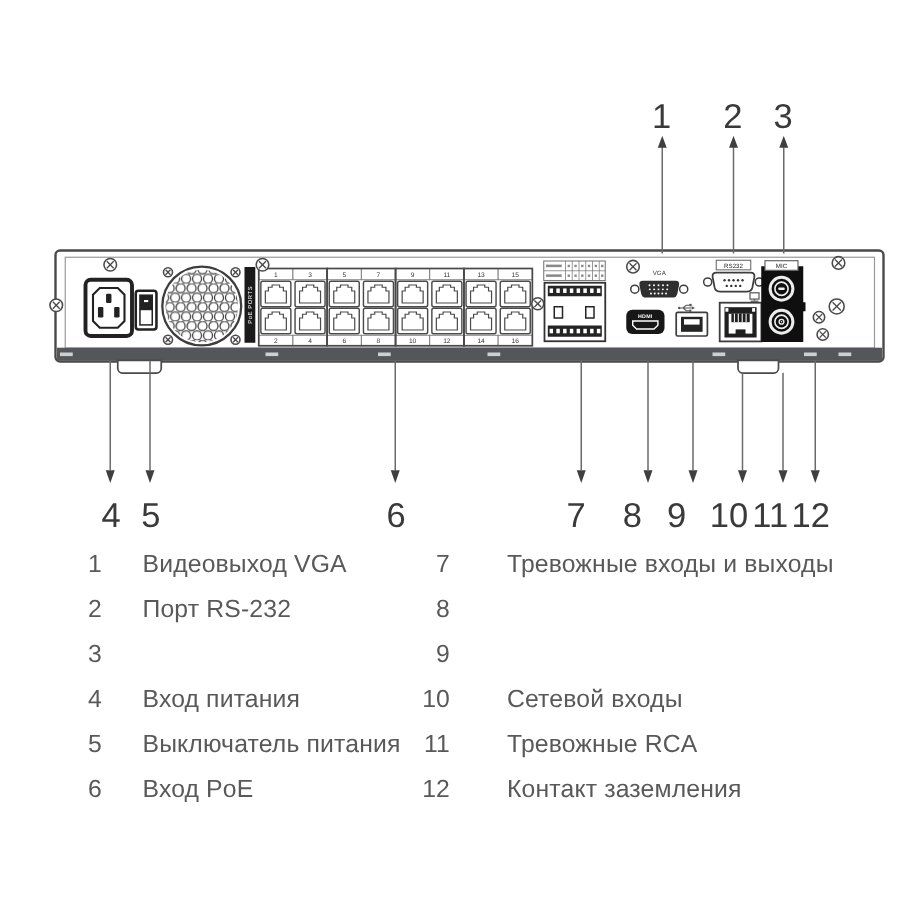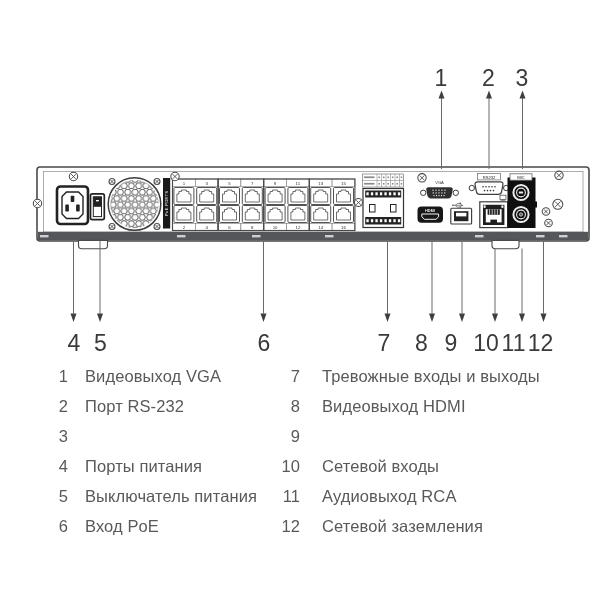--- a/index.html
+++ b/index.html
@@ -5,23 +5,23 @@
   html,body{margin:0;padding:0;background:#fff;}
   body{width:600px;height:600px;overflow:hidden;font-family:"Liberation Sans","DejaVu Sans",sans-serif;}
   .canvas{position:relative;width:600px;height:600px;background:#fff;}
   .canvas svg{position:absolute;top:0;left:0;font-family:"Liberation Sans","DejaVu Sans",sans-serif;}
   .legend{position:absolute;left:0;top:361px;width:600px;height:185px;color:#595959;font-size:16.5px;letter-spacing:.1px;}
   .legend-col{position:absolute;top:0;}
   .col-left{left:0;}
   .col-right{left:262px;}
   .legend-row{height:30px;line-height:30px;display:flex;white-space:nowrap;}
   .col-left .num{display:inline-block;width:30px;margin-left:38px;text-align:right;}
-  .col-left .label{margin-left:17px;}
+  .col-left .label{margin-left:27px;}
   .col-right .num{display:inline-block;width:38px;text-align:right;}
-  .col-right .label{margin-left:22px;}
+  .col-right .label{margin-left:38px;}
 </style>
 </head>
 <body>
 
 <div class="canvas">
 
 <svg width="600" height="360" viewBox="0 0 600 360" xmlns="http://www.w3.org/2000/svg">
   <defs>
     <pattern id="honey" patternUnits="userSpaceOnUse" width="7.3" height="12.6">
       <circle cx="3.65" cy="3.15" r="3" fill="none" stroke="#3d3d3d" stroke-width="0.85"></circle>
@@ -445,51 +445,50 @@
         </div>
     <div class="legend-row">
           <span class="num">2</span>
           <span class="label">Порт RS-232</span>
         </div>
     <div class="legend-row">
           <span class="num">3</span>
         </div>
     <div class="legend-row">
           <span class="num">4</span>
-          <span class="label">Порты питания</span>
+          <span class="label">Вход питания</span>
         </div>
     <div class="legend-row">
           <span class="num">5</span>
           <span class="label">Выключатель питания</span>
         </div>
     <div class="legend-row">
           <span class="num">6</span>
           <span class="label">Вход PoE</span>
         </div>
   </div>
   <div class="legend-col col-right">
     <div class="legend-row">
           <span class="num">7</span>
           <span class="label">Тревожные входы и выходы</span>
         </div>
     <div class="legend-row">
           <span class="num">8</span>
-          <span class="label">Видеовыход HDMI</span>
         </div>
     <div class="legend-row">
           <span class="num">9</span>
         </div>
     <div class="legend-row">
           <span class="num">10</span>
           <span class="label">Сетевой входы</span>
         </div>
     <div class="legend-row">
           <span class="num">11</span>
-          <span class="label">Аудиовыход RCA</span>
+          <span class="label">Тревожные RCA</span>
         </div>
     <div class="legend-row">
           <span class="num">12</span>
-          <span class="label">Сетевой заземления</span>
+          <span class="label">Контакт заземления</span>
         </div>
   </div>
 </div>
 
 </div>
 
 </body></html>

